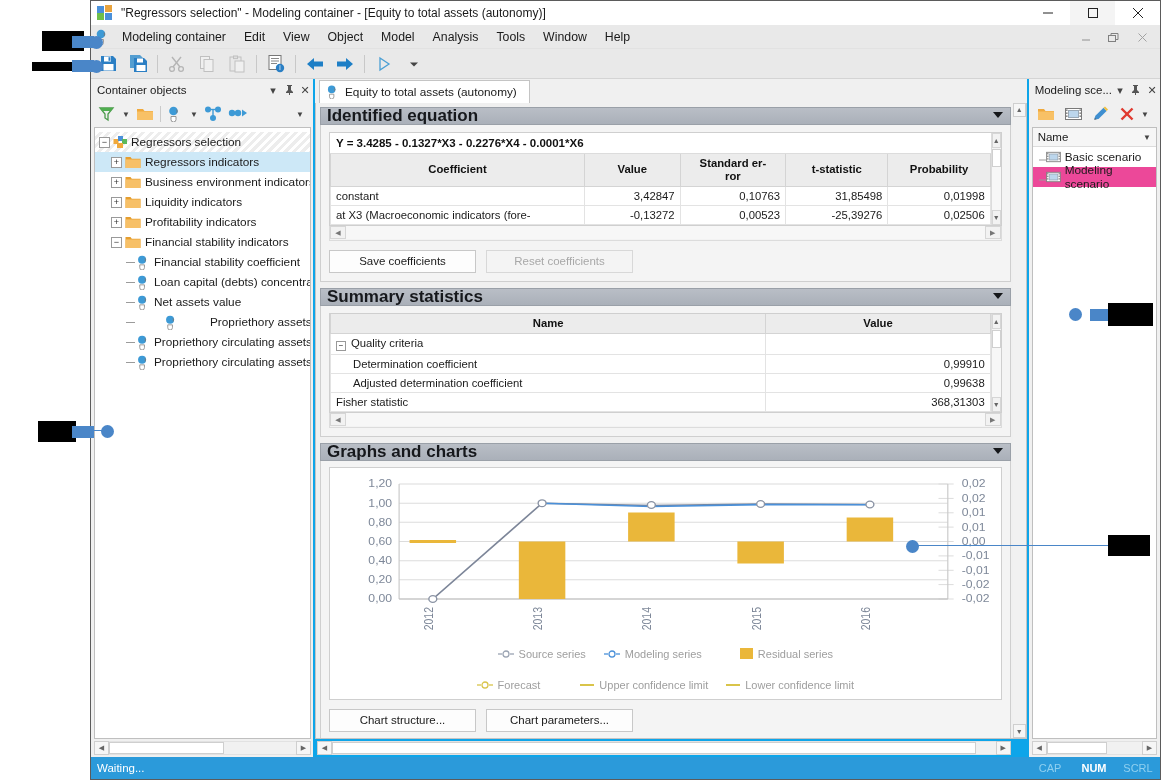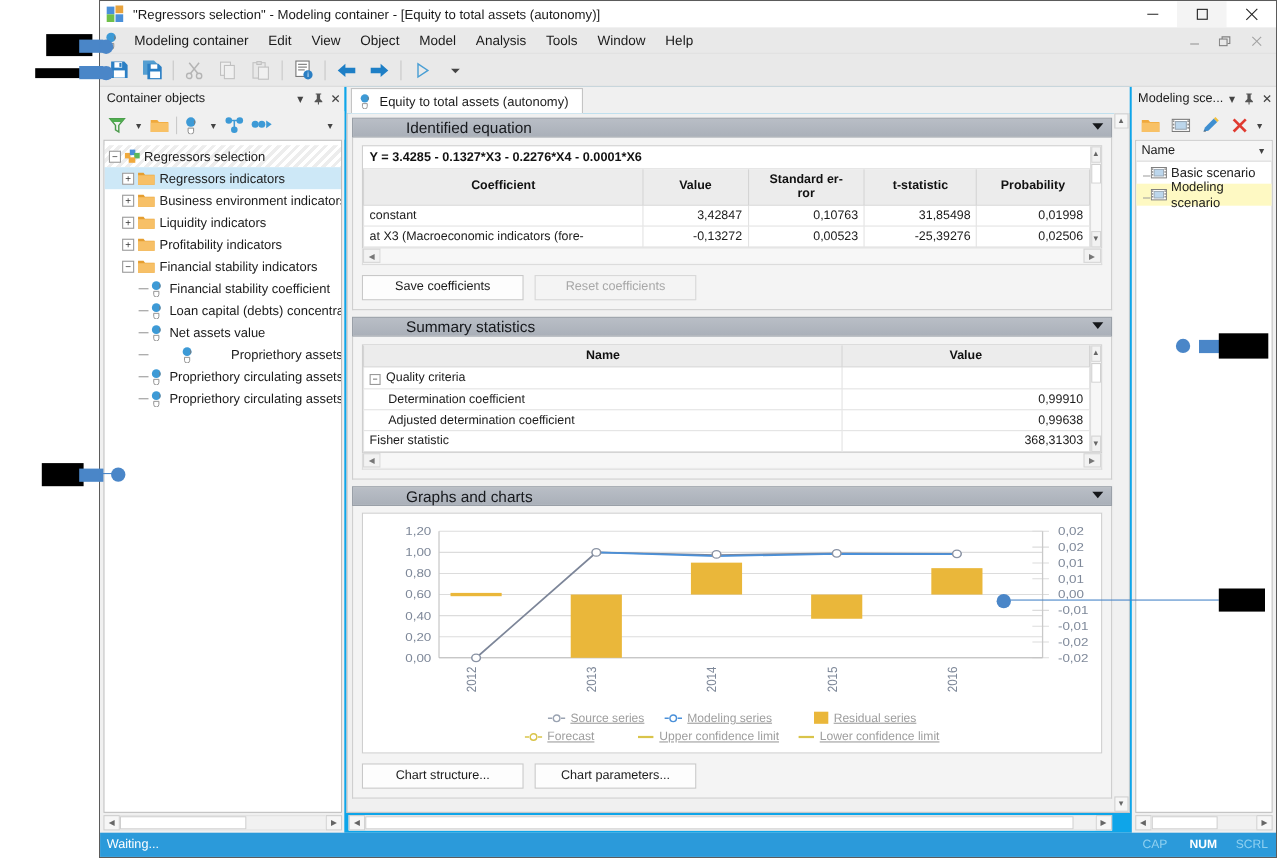--- a/index.html
+++ b/index.html
@@ -114,21 +114,21 @@
   .vs-arrow { width: 13px; height: 14px; background: #f6f6f6; border: 1px solid #cfcfcf; display: flex; align-items: center; justify-content: center; font-size: 7px; color: #666; }
   .vs-track { flex: 1 1 auto; width: 13px; background: #f1f1f1; }
   .doc-content { flex: 1 1 auto; padding: 4px 2px 0 4px; overflow: hidden; display: flex; flex-direction: column; min-width: 0; }
 
   .group { margin-bottom: 6px; }
   .group-head {
     height: 18px; background: linear-gradient(#b9bec6,#aab0b9);
     display: flex; align-items: center; padding: 0 6px; position: relative;
     border: 1px solid #9aa0a8;
   }
-  .group-head .gh-title { font-size: 14px; font-weight: normal; color: #16181c; margin-left: 42px; }
+  .group-head .gh-title { font-size: 17px; font-weight: bold; color: #16181c; }
   .gh-caret { position: absolute; right: 7px; top: 4px; width: 0; height: 0;
     border-left: 5px solid transparent; border-right: 5px solid transparent; border-top: 6px solid #15171a; }
   .group-body { background: #f4f4f4; border: 1px solid #cfcfcf; border-top: none; padding: 7px 8px 8px 8px; }
 
   
   .eq-box { border: 1px solid #cfcfcf; background: #fff; display: flex; }
   .eq-main { flex: 1 1 auto; min-width: 0; }
   .eq-formula {
     font-size: 11.5px; font-weight: bold; color: #111; padding: 4px 6px;
     border-bottom: 1px solid #dcdcdc; white-space: nowrap; overflow: hidden;
@@ -154,33 +154,33 @@
   .btn-row { display: flex; gap: 10px; margin-top: 9px; }
   .btn {
     height: 23px; min-width: 147px; background: #fdfdfd; border: 1px solid #c8c8c8;
     display: flex; align-items: center; justify-content: center; font-size: 11.5px; color: #1a1a1a;
   }
   .btn.disabled { color: #a8a8a8; background: #f4f4f4; border-color: #d8d8d8; }
 
   
   .chart-wrap { background: #fff; border: 1px solid #cfcfcf; padding: 6px 4px 4px 4px; }
   .chart-area { position: relative; height: 168px; }
-  .legend { display: flex; flex-direction: column; align-items: center; gap: 5px; padding: 6px 0 4px 0; font-size: 11px; color: #9e9e9e; text-decoration: underline; }
+  .legend { display: flex; flex-direction: column; align-items: center; gap: 19px; padding: 6px 0 4px 0; font-size: 11px; color: #9e9e9e; }
   .legend-row { display: flex; gap: 18px; }
   .legend-it { display: flex; align-items: center; gap: 5px; white-space: nowrap; }
   .lg-sw { width: 13px; height: 11px; background: #eab73a; }
   .lg-line { width: 14px; height: 2px; background: #d9c44a; }
 
   
   .dock-right { width: 152px; display: flex; flex-direction: column; background: #f0f0f0; }
   .scn-toolbar { height: 26px; display: flex; align-items: center; background: #f0f0f0; padding-left: 5px; gap: 4px; position: relative; }
   .scn-box { flex: 1 1 auto; background: #fff; border: 1px solid #bfbfbf; margin: 0 3px; display: flex; flex-direction: column; min-height: 0; }
   .scn-head { height: 19px; background: #f6f6f6; border-bottom: 1px solid #dcdcdc; display: flex; align-items: center; padding: 0 5px; font-size: 11.5px; color: #1a1a1a; }
   .scn-item { display: flex; align-items: center; height: 20px; font-size: 11.8px; color: #1a1a1a; padding-left: 6px; }
-  .scn-item.sel { background: #fef9c3; }
+  .scn-item.sel { background: #ec4899; }
   .film-ic { width: 15px; height: 12px; margin-right: 4px; flex: 0 0 15px; }
 
   
   .statusbar {
     height: 22px; flex: 0 0 22px; background: #2b9ada; display: flex; align-items: center;
     color: #fff; font-size: 11.5px; padding-left: 6px;
   }
   .sb-right { margin-left: auto; display: flex; }
   .sb-cell { width: 44px; text-align: center; font-size: 11px; }
   .sb-cell.off { color: #8fd0f0; }

